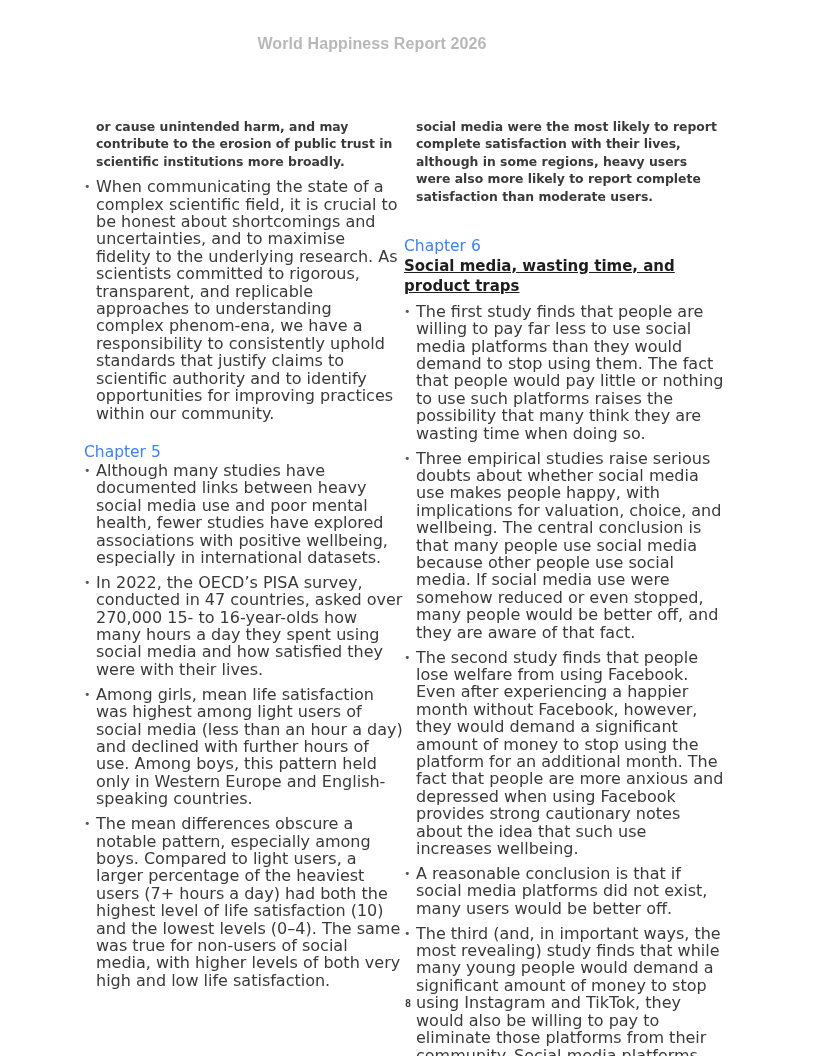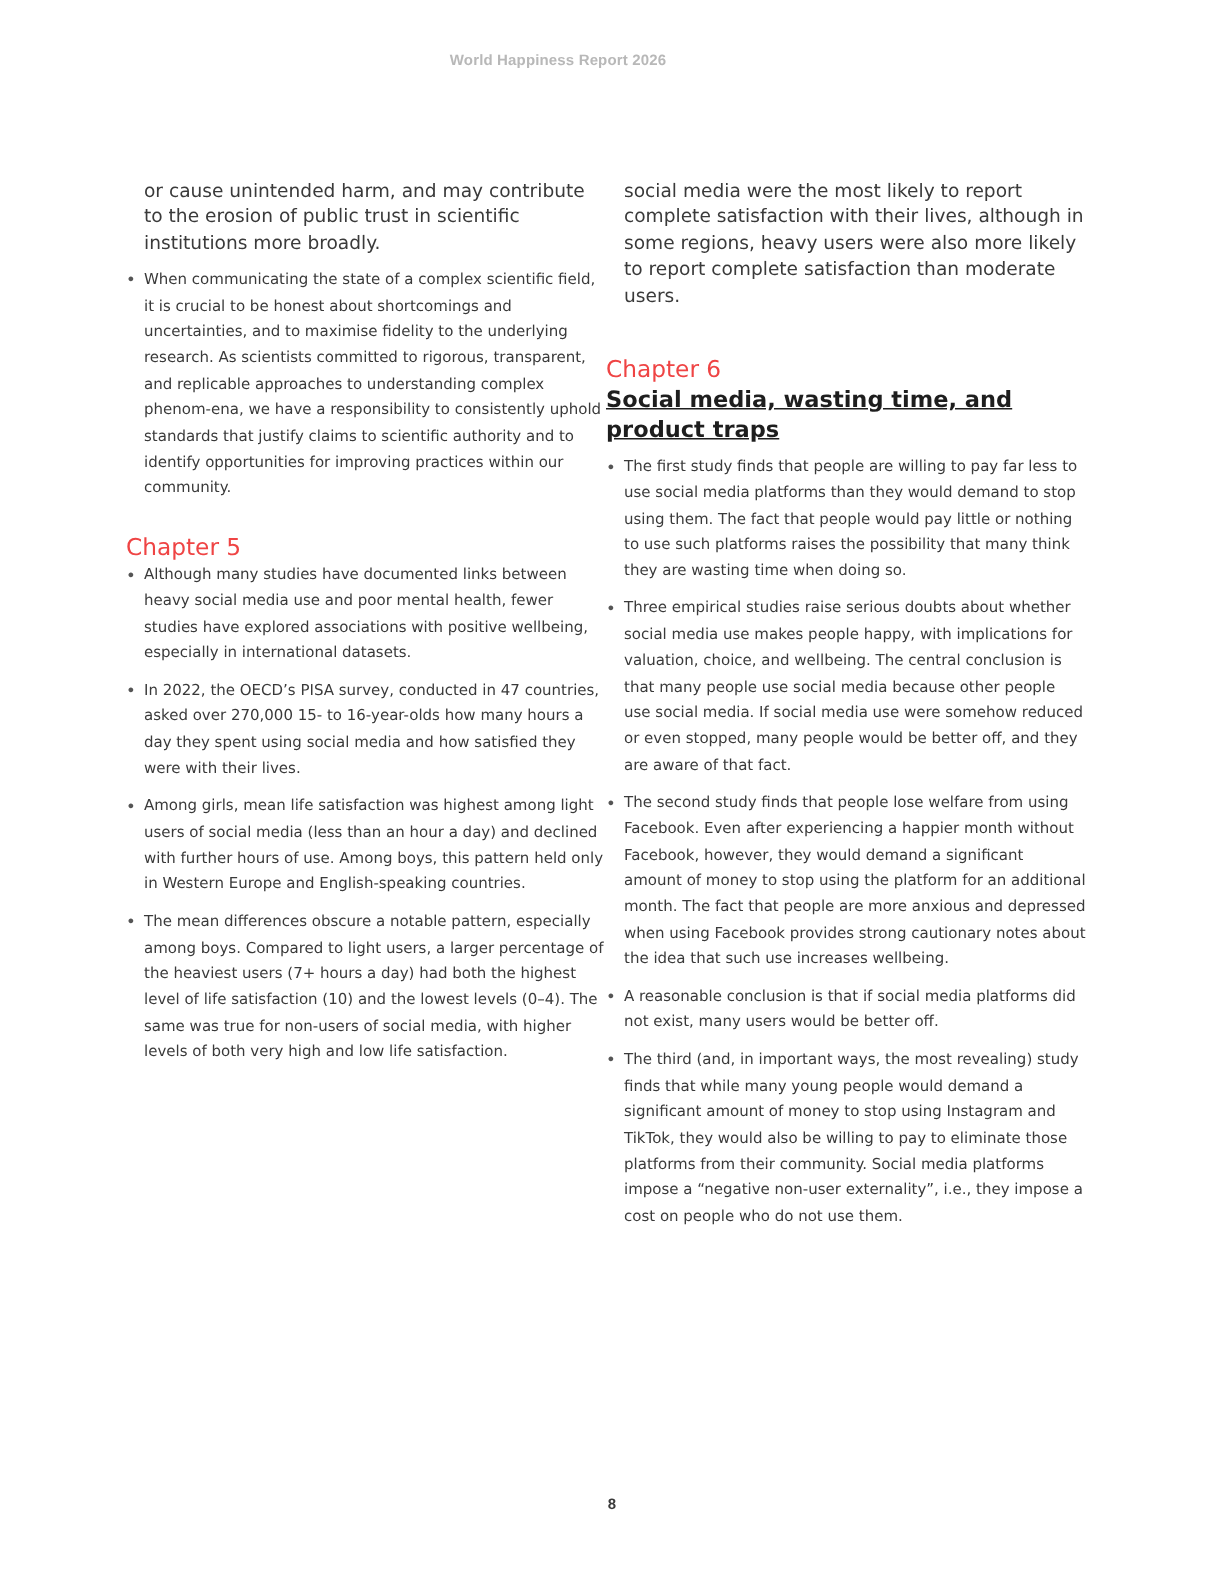--- a/index.html
+++ b/index.html
@@ -1,28 +1,28 @@
 <!DOCTYPE html>
 <html><head>
   <meta charset="utf-8">
   <style>
     html, body { margin: 0; padding: 0; background: #ffffff; }
     body { width: 816px; height: 1056px; position: relative; overflow: hidden;
       font-family: "DejaVu Sans", sans-serif; color: #3a3a3a; }
     .running-header { position: absolute; top: 35px; left: 0; width: 744px; text-align: center;
-      font-family: "Liberation Sans", sans-serif; font-weight: bold; font-size: 10px; color: #b8b8b8; letter-spacing: 0.1px; }
+      font-family: "Liberation Sans", sans-serif; font-weight: bold; font-size: 16px; color: #b8b8b8; letter-spacing: 0.1px; }
     .col { position: absolute; top: 118px; width: 320px; }
     .col-left { left: 84px; }
     .col-right { left: 404px; }
     .para { font-size: 12.4px; line-height: 17.4px; margin: 0; }
     ul.bullets { list-style: none; margin: 0; padding: 0; }
-    ul.bullets li { position: relative; padding-left: 12px; font-size: 10px; line-height: 17.4px; margin: 0 0 7.5px 0; }
+    ul.bullets li { position: relative; padding-left: 12px; font-size: 16px; line-height: 17.4px; margin: 0 0 7.5px 0; }
     ul.bullets li::before { content: "\2022"; position: absolute; left: 0; top: 0; color: #555; font-size: 11px; }
-    .cont { padding-left: 12px; }
-    .chapter-label { font-size: 15.5px; color: #ef4444; margin: 0; line-height: 20px; }
+    .cont { padding-left: 12px; font-weight: bold; }
+    .chapter-label { font-size: 15.5px; color: #3b82f6; margin: 0; line-height: 20px; }
     .chapter-title { font-family: "DejaVu Sans", sans-serif; font-weight: bold; font-size: 15px; line-height: 20.4px; color: #1e1e1e; margin: 0 0 6px 0; text-decoration: underline; }
     .page-number { position: absolute; top: 998px; left: 0; width: 816px; text-align: center;
       font-family: "Liberation Sans", sans-serif; font-weight: bold; font-size: 10px; color: #3a3a3a; }
   </style>
 </head>
 <body>
 
 <div class="running-header">World Happiness Report 2026</div>
 
 <div class="col col-left">

